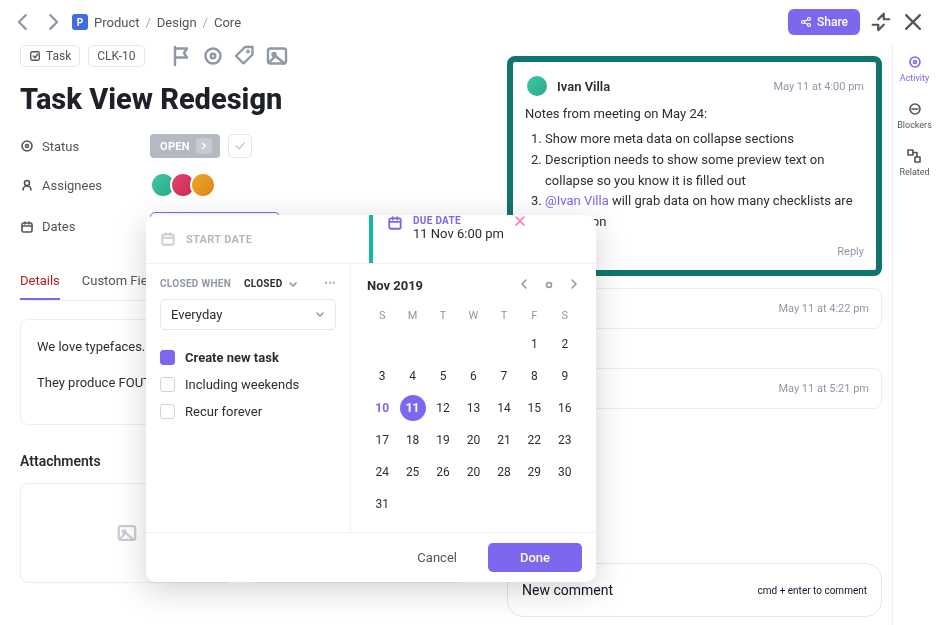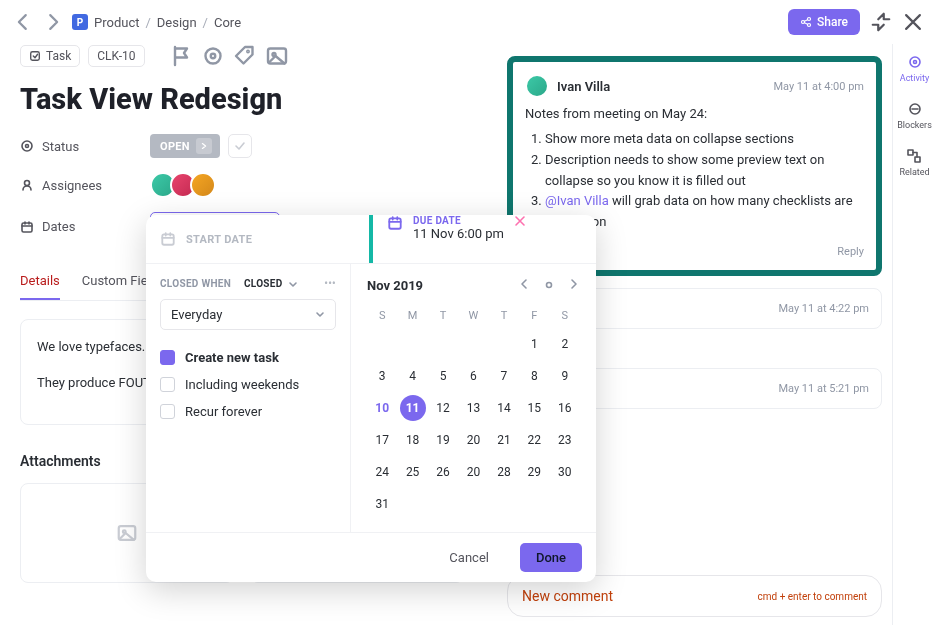--- a/index.html
+++ b/index.html
@@ -52,21 +52,21 @@
 .comment-head{display:flex;align-items:center;gap:8px;margin-bottom:8px}
 .comment-head .name{font-weight:600}
 .comment-head .time{margin-left:auto;font-size:11px;color:#9097a5}
 .comment .note{margin-bottom:8px}
 .comment ol{padding-left:20px;line-height:1.6}
 .comment .mention{color:#7b68ee}
 .comment-actions{display:flex;font-size:11px;color:#9097a5;margin-top:12px}
 .comment-actions .reply{margin-left:auto}
 .comment-stub{border:1px solid #eceef2;border-radius:8px;padding:12px;margin-top:12px;display:flex;align-items:center;font-size:13px}
 .comment-stub .time{margin-left:auto;font-size:11px;color:#9097a5}
-.new-comment{position:absolute;bottom:8px;left:10px;right:10px;border:1px solid #e6e6ea;border-radius:16px;padding:12px 14px;display:flex;align-items:center;color:#c2410c;font-size:14px;background:#fff}
+.new-comment{position:absolute;bottom:8px;left:10px;right:10px;border:1px solid #e6e6ea;border-radius:16px;padding:18px 14px;display:flex;align-items:center;color:#0f172a;font-size:14px;background:#fff}
 .new-comment .hint{margin-left:auto;font-size:10px}
 
 .popover{position:absolute;left:146px;top:215px;width:450px;background:#fff;border-radius:10px;box-shadow:0 8px 32px rgba(0,0,0,.18);display:flex;flex-direction:column;z-index:100}
 .pop-top{display:flex;height:48px}
 .pop-start{flex:1;display:flex;align-items:center;gap:10px;padding:0 14px;color:#b4b9c2;font-size:11px;font-weight:700;letter-spacing:.3px}
 .pop-due{flex:1;display:flex;align-items:flex-start;gap:10px;padding:0 14px;border-left:4px solid #14b8a6}
 .pop-due .due-label{font-size:10px;font-weight:700;color:#7b68ee;letter-spacing:.3px}
 .pop-due .due-val{font-size:13px;color:#2a2e34}
 .pop-due .clear{color:#fd71af;cursor:pointer}
 .pop-body{display:flex;border-top:1px solid #f0f1f4}
@@ -85,21 +85,21 @@
 .cal-head .month{font-weight:700;font-size:13px}
 .cal-head .nav{margin-left:auto;display:flex;gap:14px;color:#9097a5}
 .cal-head .nav span{cursor:pointer}
 .cal-grid{display:grid;grid-template-columns:repeat(7,1fr);gap:4px 0;text-align:center}
 .cal-grid .dow{font-size:11px;color:#9097a5;padding:4px 0}
 .cal-grid .day{font-size:12px;padding:7px 0;cursor:pointer;border-radius:50%;width:26px;height:26px;margin:1px auto;display:flex;align-items:center;justify-content:center}
 .cal-grid .day.accent{color:#7b68ee;font-weight:700}
 .cal-grid .day.selected{background:#7b68ee;color:#fff;font-weight:700}
 .pop-foot{display:flex;justify-content:flex-end;padding:10px 14px;gap:17px;border-top:1px solid #f0f1f4}
 .btn-cancel{background:none;border:none;color:#54545c;font-size:13px;padding:7px 14px;cursor:pointer}
-.btn-done{background:#7b68ee;color:#0f172a;border:none;border-radius:5px;font-size:13px;font-weight:500;padding:7px 16px;cursor:pointer}
+.btn-done{background:#7b68ee;color:#fef9c3;border:none;border-radius:5px;font-size:13px;font-weight:500;padding:7px 32px;cursor:pointer}
 svg{fill:none;stroke:currentColor;stroke-width:1.6;stroke-linecap:round;stroke-linejoin:round}
 </style>
 </head>
 <body>
 
 <div class="topbar">
   <div class="nav-arrow">
       <svg viewBox="0 0 16 16">
         <path d="M10 3l-5 5 5 5"></path>
       </svg>

